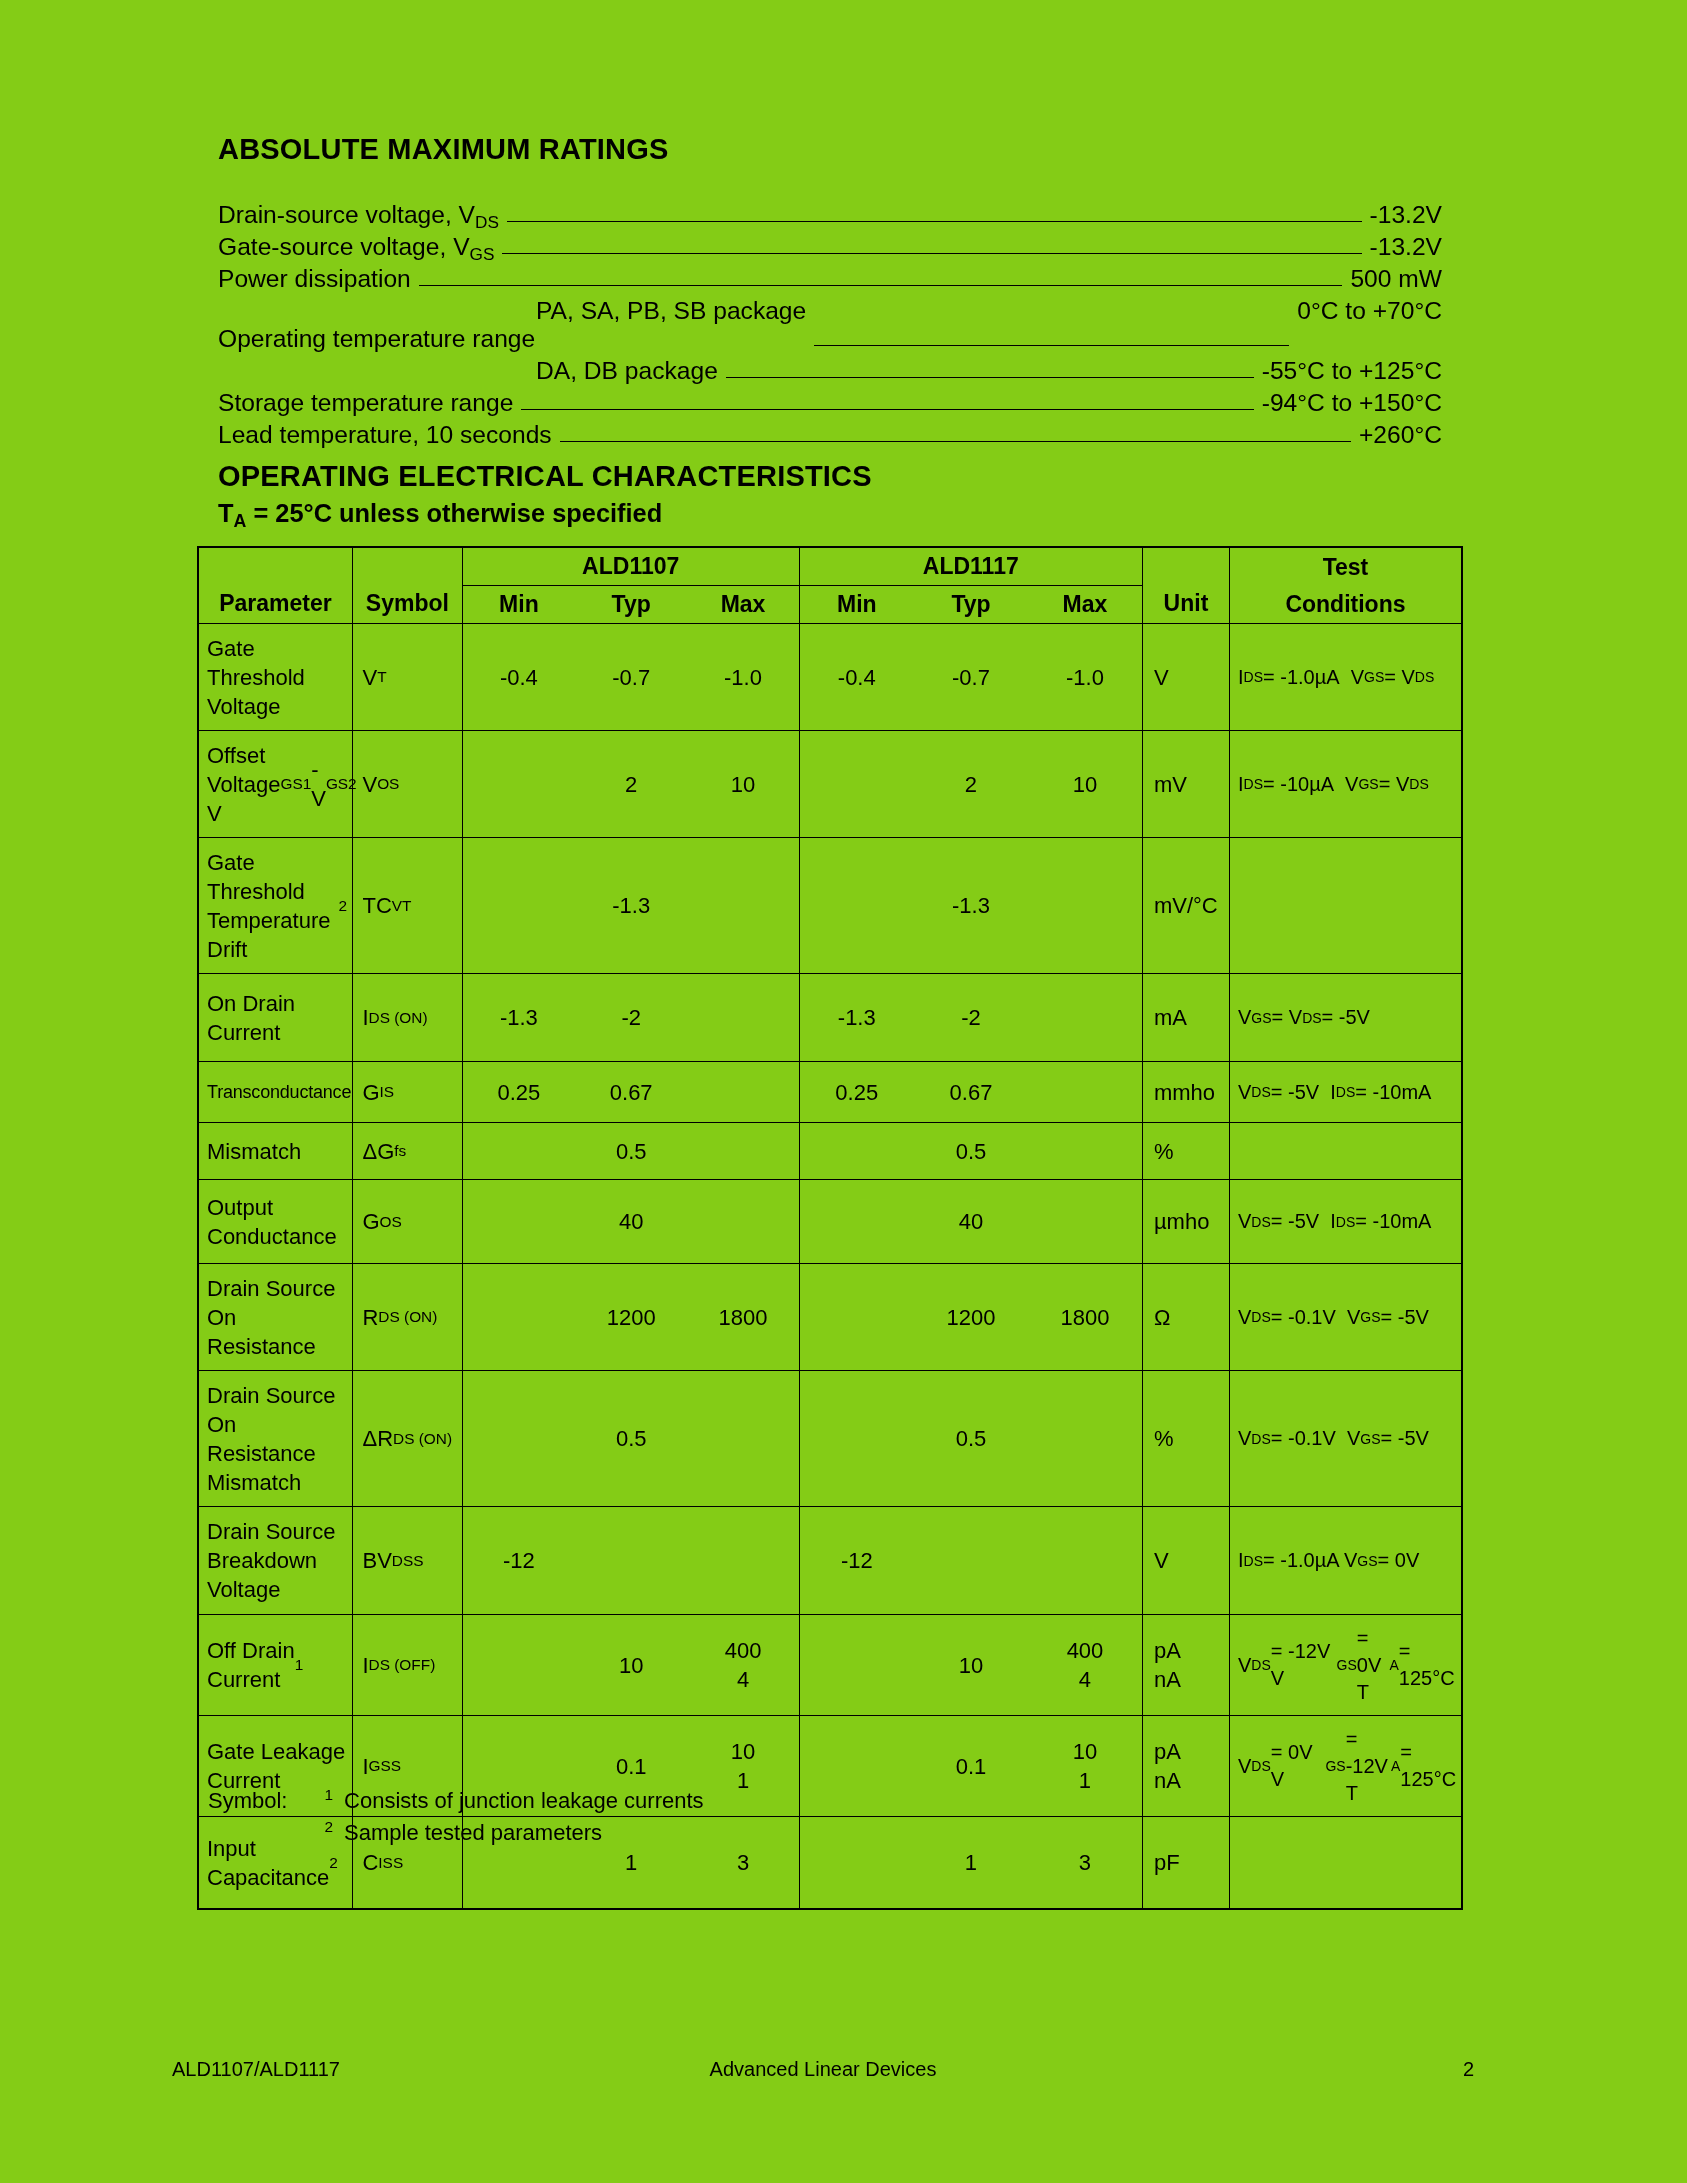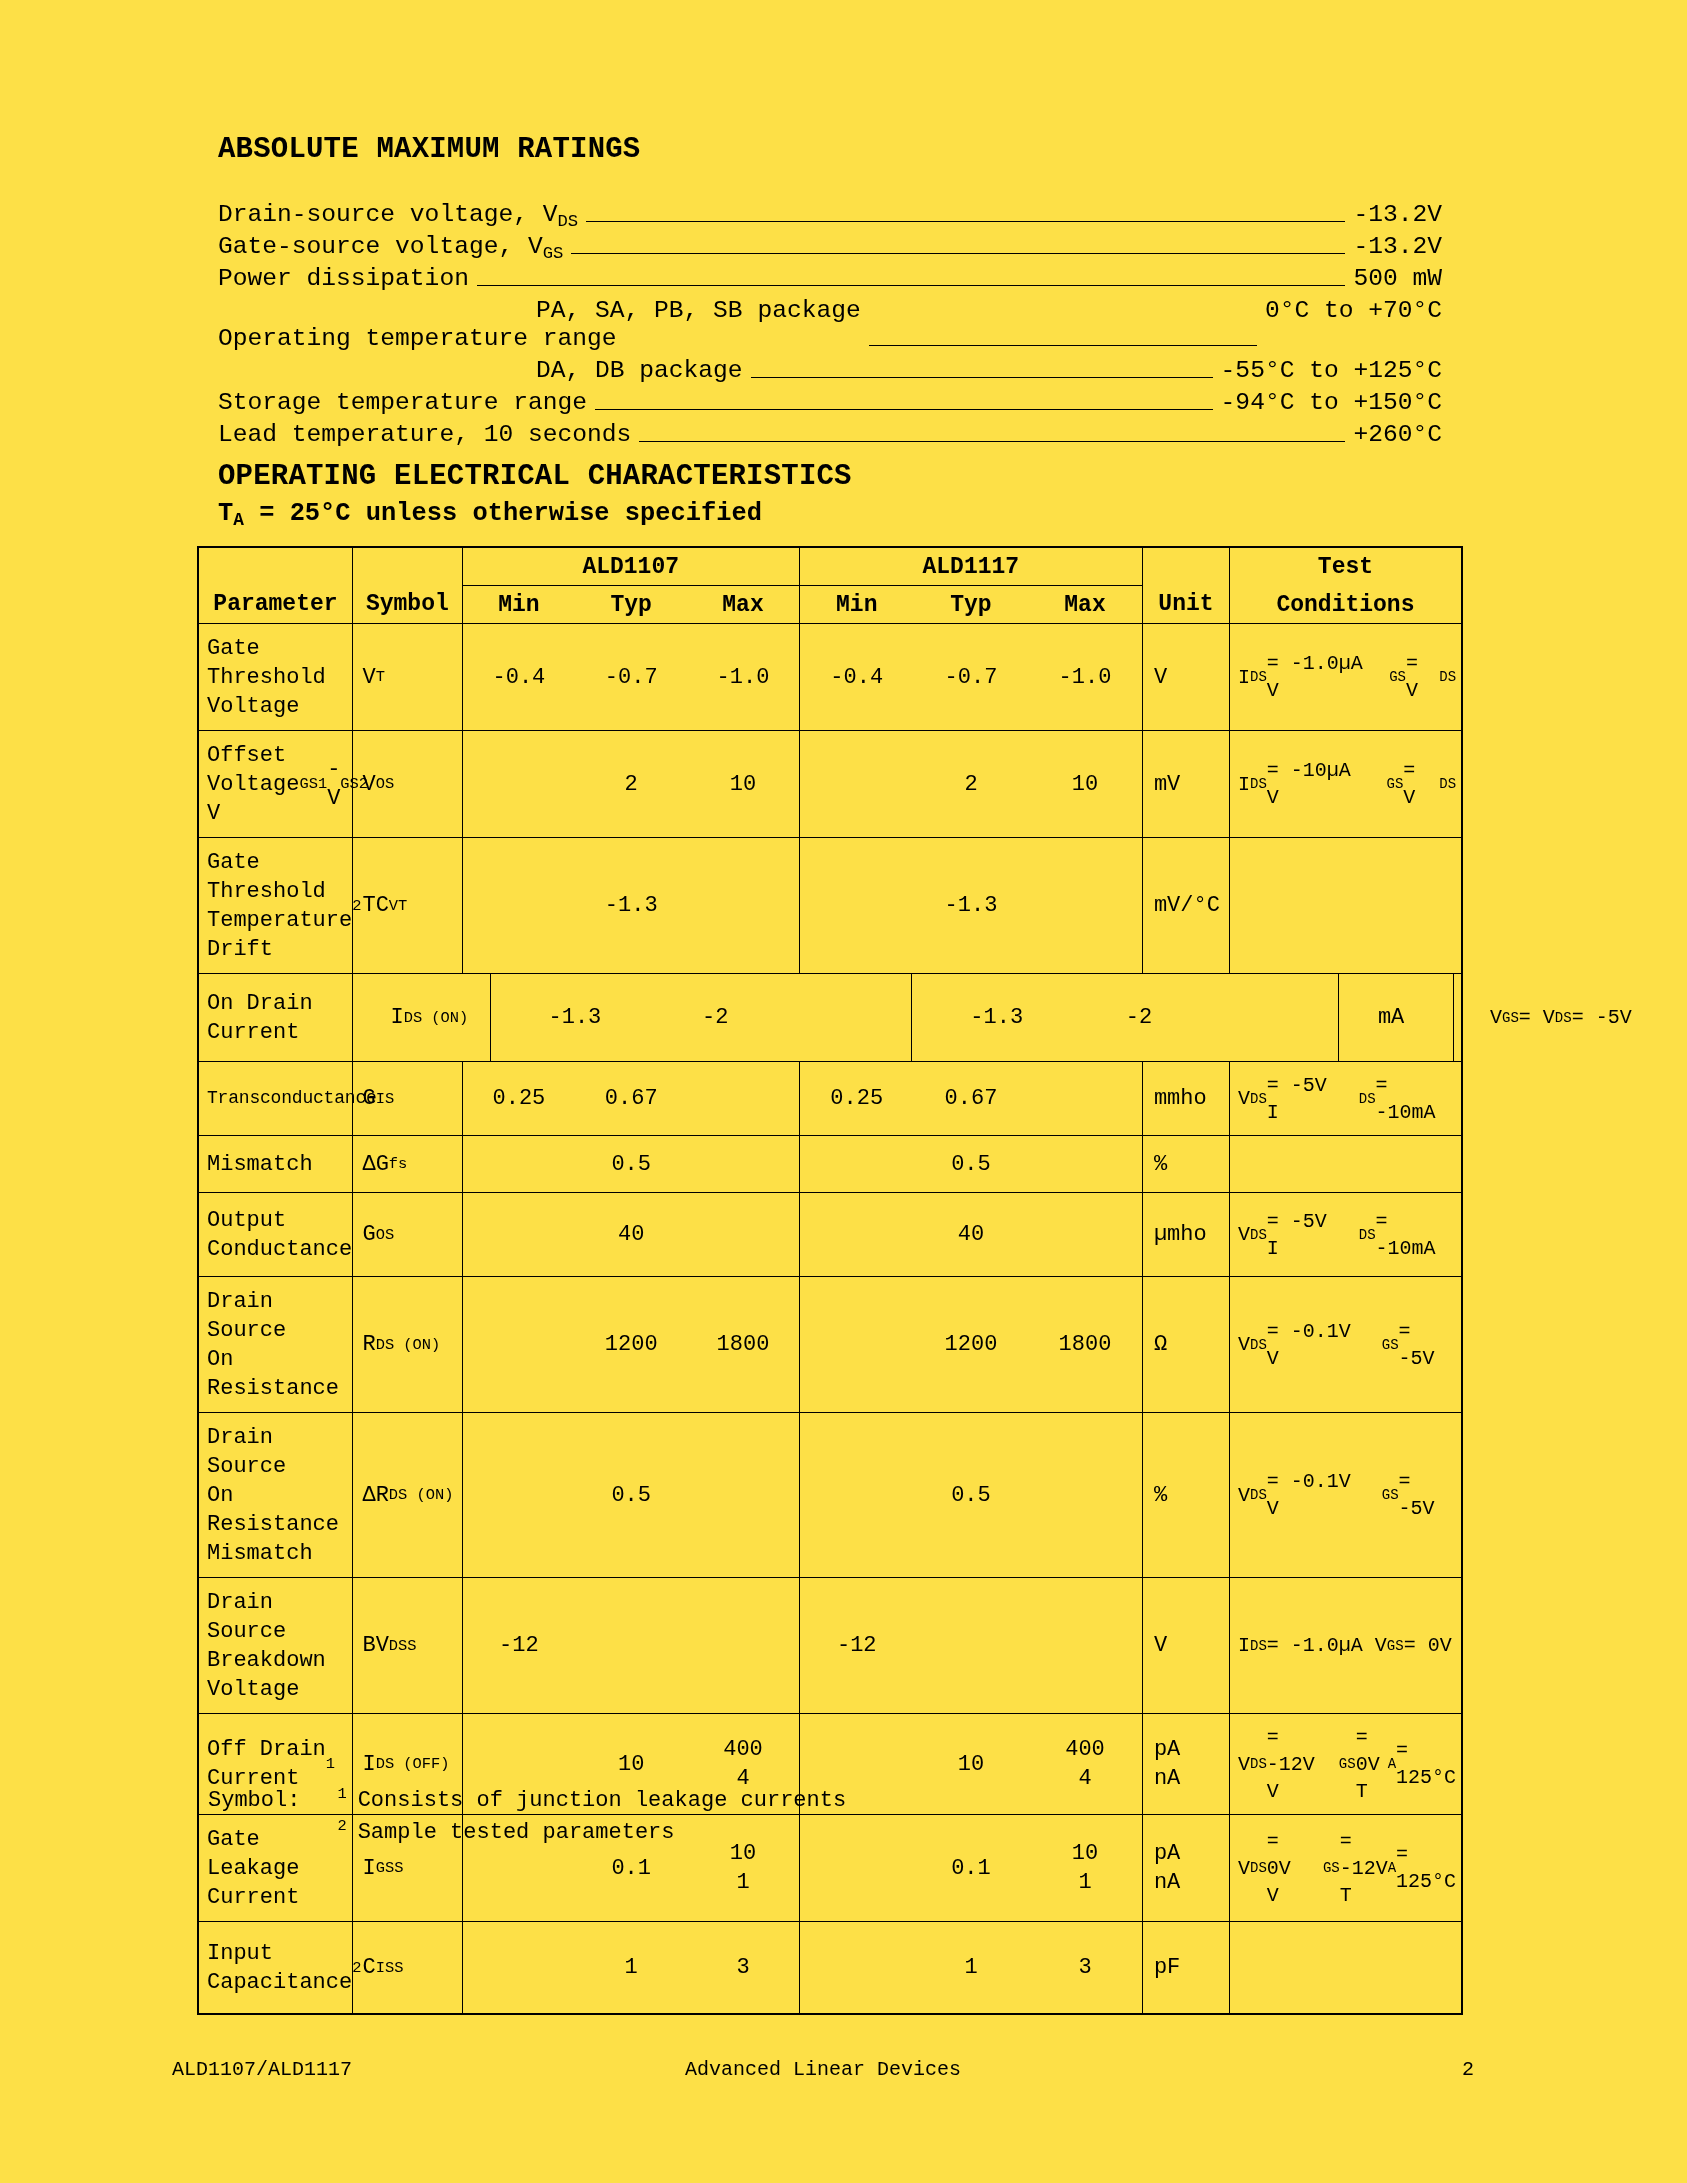--- a/index.html
+++ b/index.html
@@ -3,21 +3,21 @@
 <meta charset="utf-8">
 <style>
   html, body { margin: 0; padding: 0; }
   body {
     width: 1687px; height: 2183px;
     background: #ffffff;
     font-family: "Liberation Sans", sans-serif;
     color: #000;
     position: relative;
   }
-  .page { position: absolute; inset: 0; background: #fde047; font-family: Liberation Mono, monospace; }
+  .page { position: absolute; inset: 0; background: #84cc16; }
 
   .heading { font-size: 29px; font-weight: bold; letter-spacing: 0.2px; }
 
   
   .ratings { position: absolute; left: 218px; top: 133px; width: 1224px; }
   .ratings .heading { margin-bottom: 33px; }
   .rating-row { display: flex; min-height: 32px; line-height: 32px; font-size: 24.6px; }
   .r-label { white-space: nowrap; }
   .r-label.fixed { flex: 0 0 318px; width: 318px; margin-top: 28px; }
   .r-sublabel { white-space: nowrap; }
@@ -56,21 +56,21 @@
   .c-param { justify-content: flex-start; padding-left: 8px; text-align: left; }
   .c-param.condensed { font-size: 18px; letter-spacing: -0.2px; }
   .c-sym  { justify-content: flex-start; padding-left: 9.5px; }
   .c-val  { justify-content: center; text-align: center; }
   .c-unit { justify-content: flex-start; padding-left: 11px; }
   .c-cond { justify-content: flex-start; padding-left: 8px; font-size: 20px; line-height: 27px; }
 
   .tbody .trow:nth-child(1)  { min-height: 87px; }
   .tbody .trow:nth-child(2)  { min-height: 83px; }
   .tbody .trow:nth-child(3)  { min-height: 115px; }
-  .tbody .trow:nth-child(4)  { min-height: 87px; gap: 28px; }
+  .tbody .trow:nth-child(4)  { min-height: 87px; }
   .tbody .trow:nth-child(5)  { min-height: 60px;  }
   .tbody .trow:nth-child(6)  { min-height: 56px;  }
   .tbody .trow:nth-child(7)  { min-height: 83px; }
   .tbody .trow:nth-child(8)  { min-height: 83px; }
   .tbody .trow:nth-child(9)  { min-height: 111px; }
   .tbody .trow:nth-child(10) { min-height: 107px; }
   .tbody .trow:nth-child(11) { min-height: 83px; }
   .tbody .trow:nth-child(12) { min-height: 83px; }
   .tbody .trow:nth-child(13) { min-height: 91px; }
 

